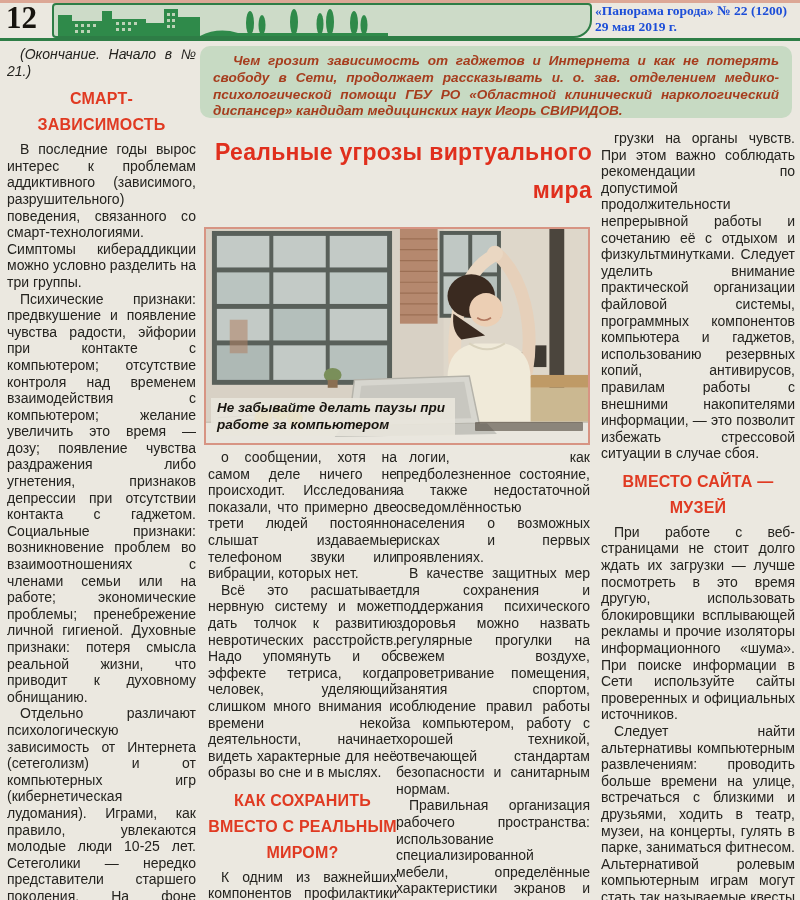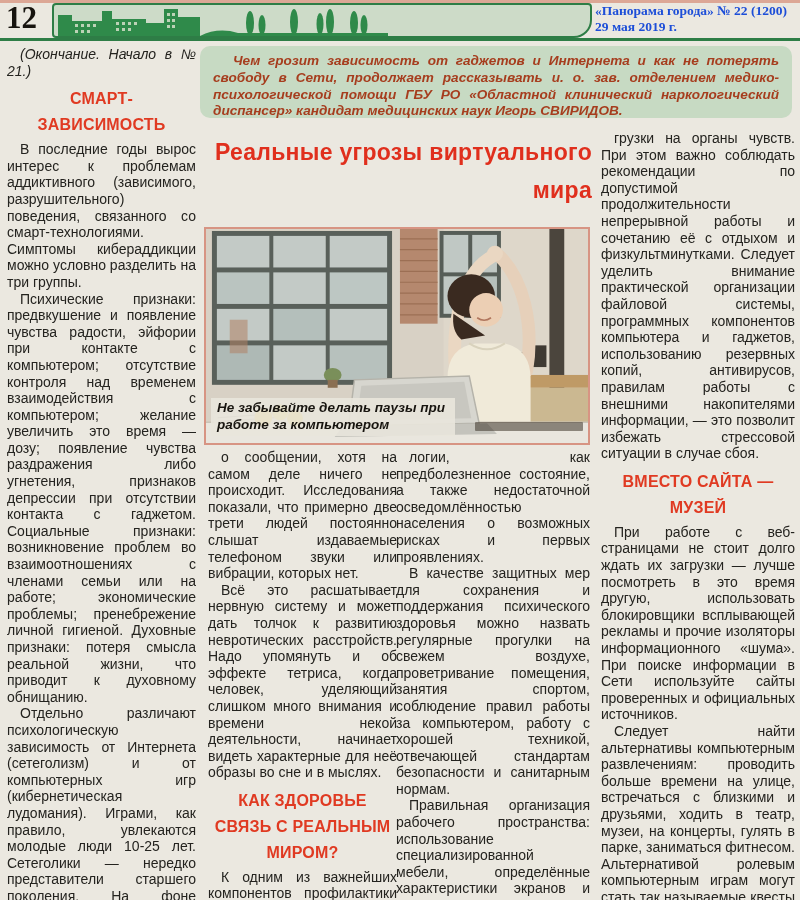--- a/index.html
+++ b/index.html
@@ -217,21 +217,21 @@
       <ellipse cx="128" cy="148" rx="9" ry="7" fill="#7a8f5a"></ellipse>
       <rect x="123" y="153" width="10" height="8" fill="#8a6f52"></rect>
     </svg>
     <div class="caption">Не забывайте делать паузы при работе за компьютером</div>
     <div class="watermark"></div>
   </div>
 
   <div class="col col2">
     <p>о сообщении, хотя на самом деле ничего не происходит. Исследования показали, что примерно две трети людей постоянно слышат издаваемые телефоном звуки или вибрации, которых нет.</p>
     <p>Всё это расшатывает нервную систему и может дать толчок к развитию невротических расстройств. Надо упомянуть и об эффекте тетриса, когда человек, уделяющий слишком много внимания и времени некой деятельности, начинает видеть характерные для неё образы во сне и в мыслях.</p>
-    <div class="hd">КАК ЗДОРОВЬЕ СВЯЗЬ С РЕАЛЬНЫМ МИРОМ?</div>
+    <div class="hd">КАК СОХРАНИТЬ ВМЕСТО С РЕАЛЬНЫМ МИРОМ?</div>
     <p>К одним из важнейших компонентов профилактики относится формирование здорового образа жизни, и важная роль здесь принадлежит его пропаганде.</p>
 
   </div>
 
   <div class="col col3">
     <p>логии, как предболезненное состояние, а также недостаточной осведомлённостью населения о возможных рисках и первых проявлениях.</p>
     <p>В качестве защитных мер для сохранения и поддержания психического здоровья можно назвать регулярные прогулки на свежем воздухе, проветривание помещения, занятия спортом, соблюдение правил работы за компьютером, работу с хорошей техникой, отвечающей стандартам безопасности и санитарным нормам.</p>
     <p>Правильная организация рабочего пространства: использование специализированной мебели, определённые характеристики экранов и мониторов, их грамотное расположение и правила обслуживания — снизит психофизиологическую нагрузку.</p>
 
   </div>

